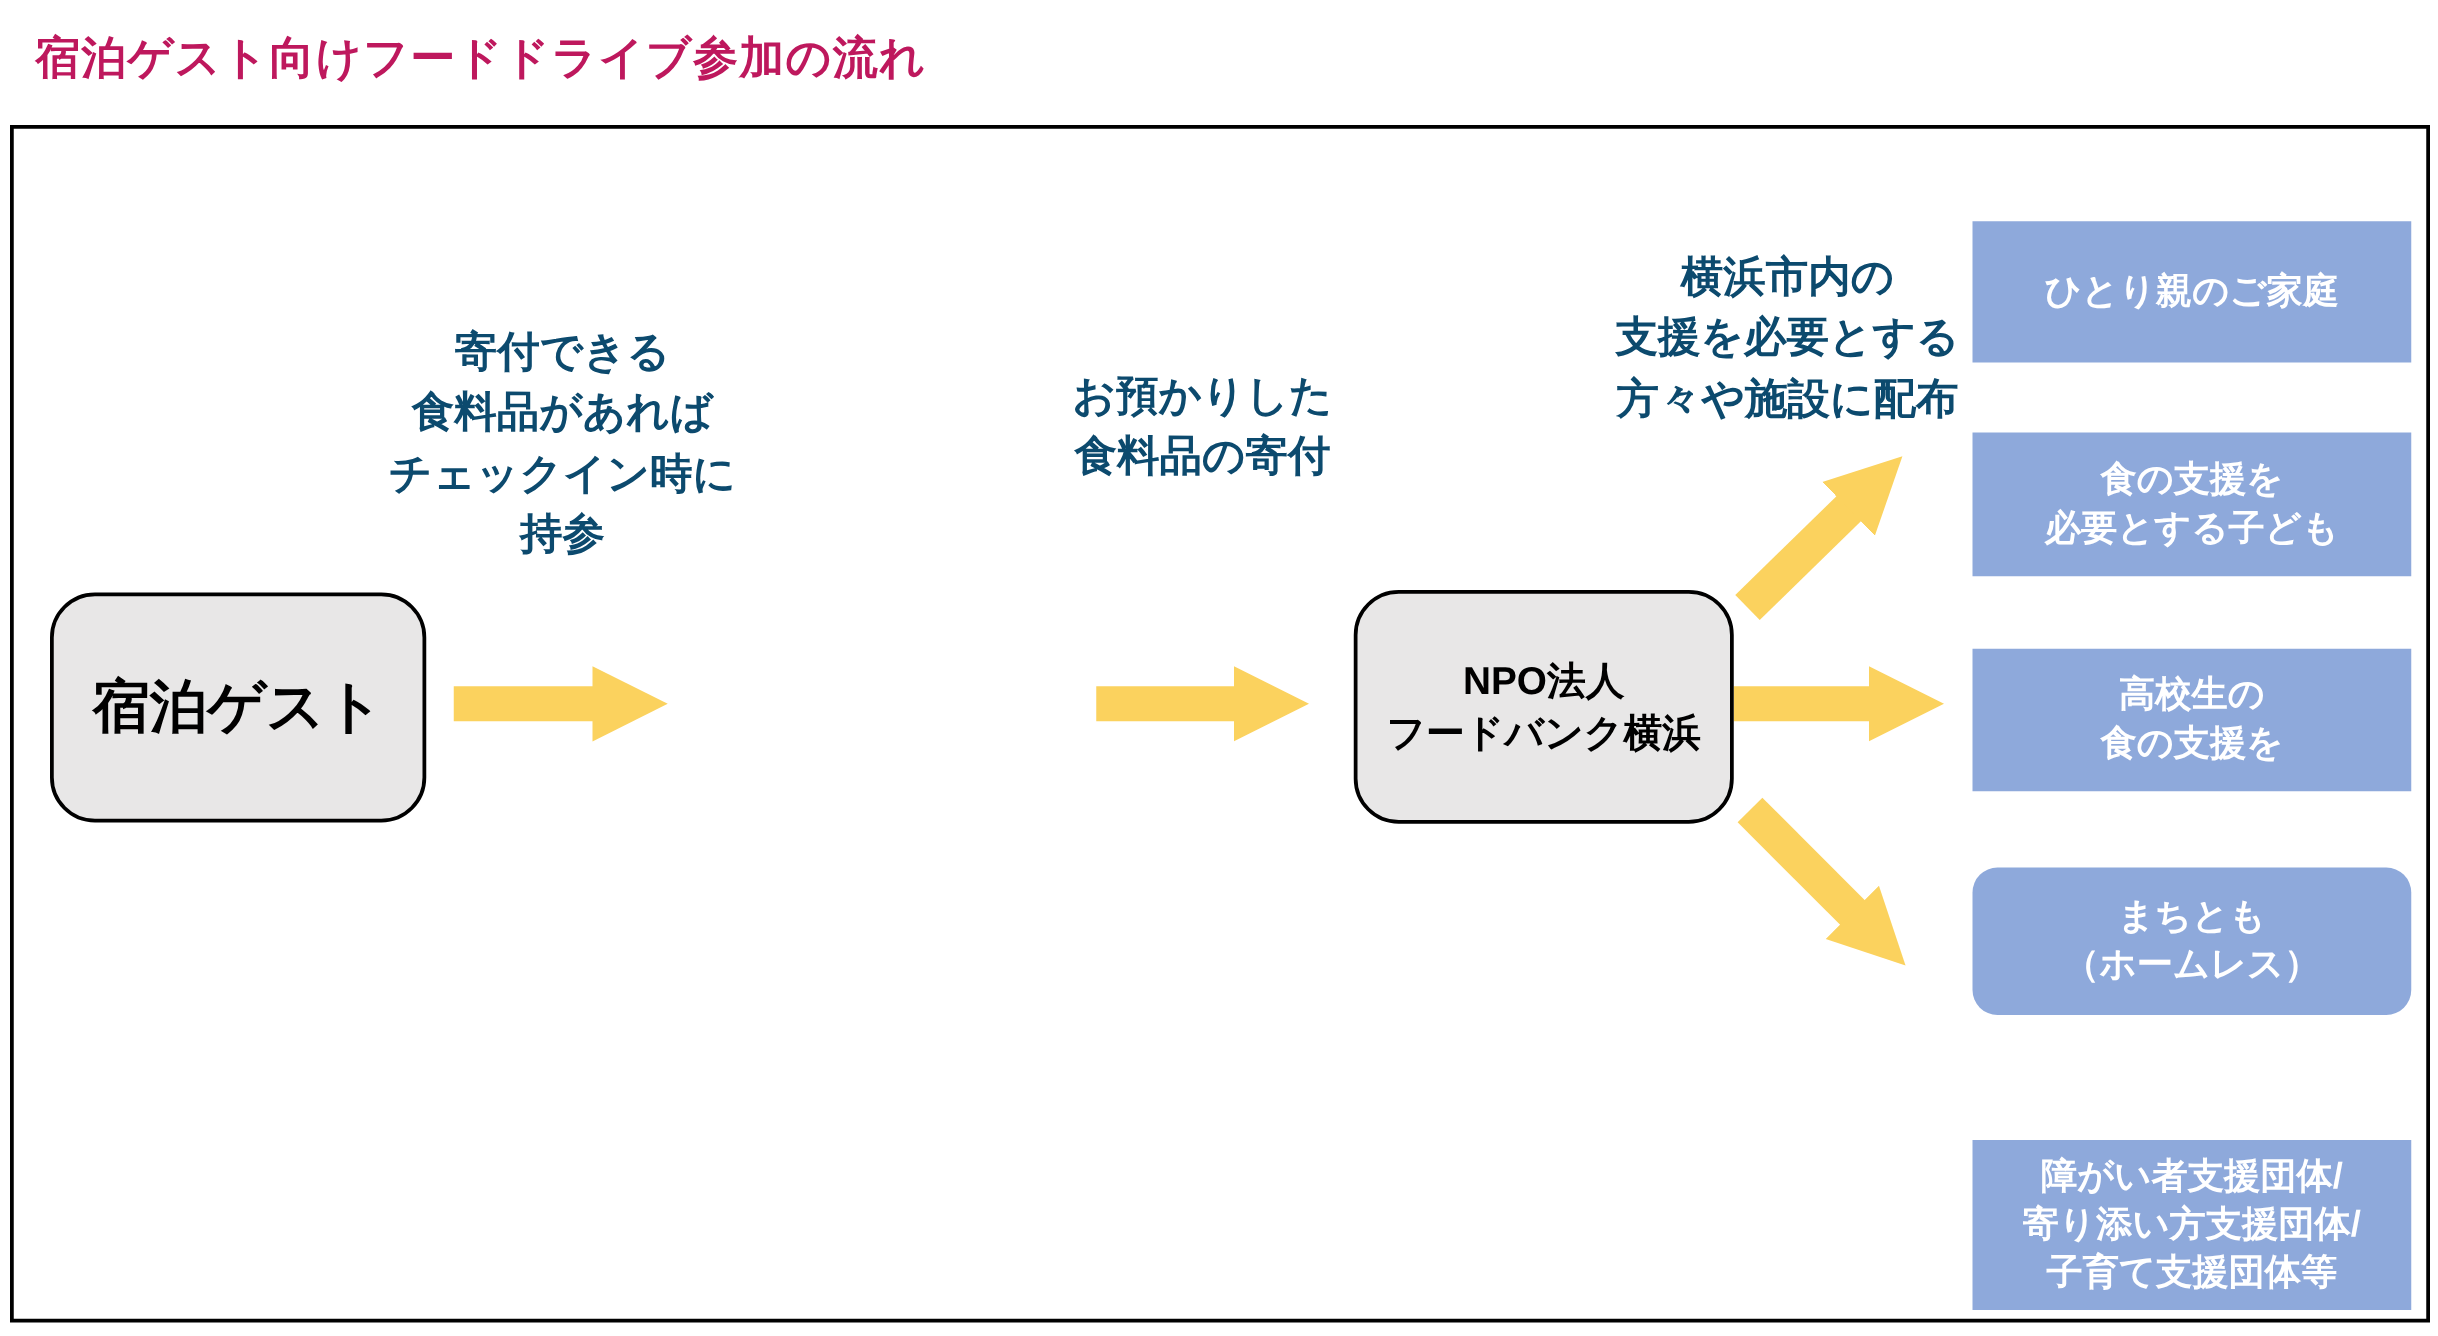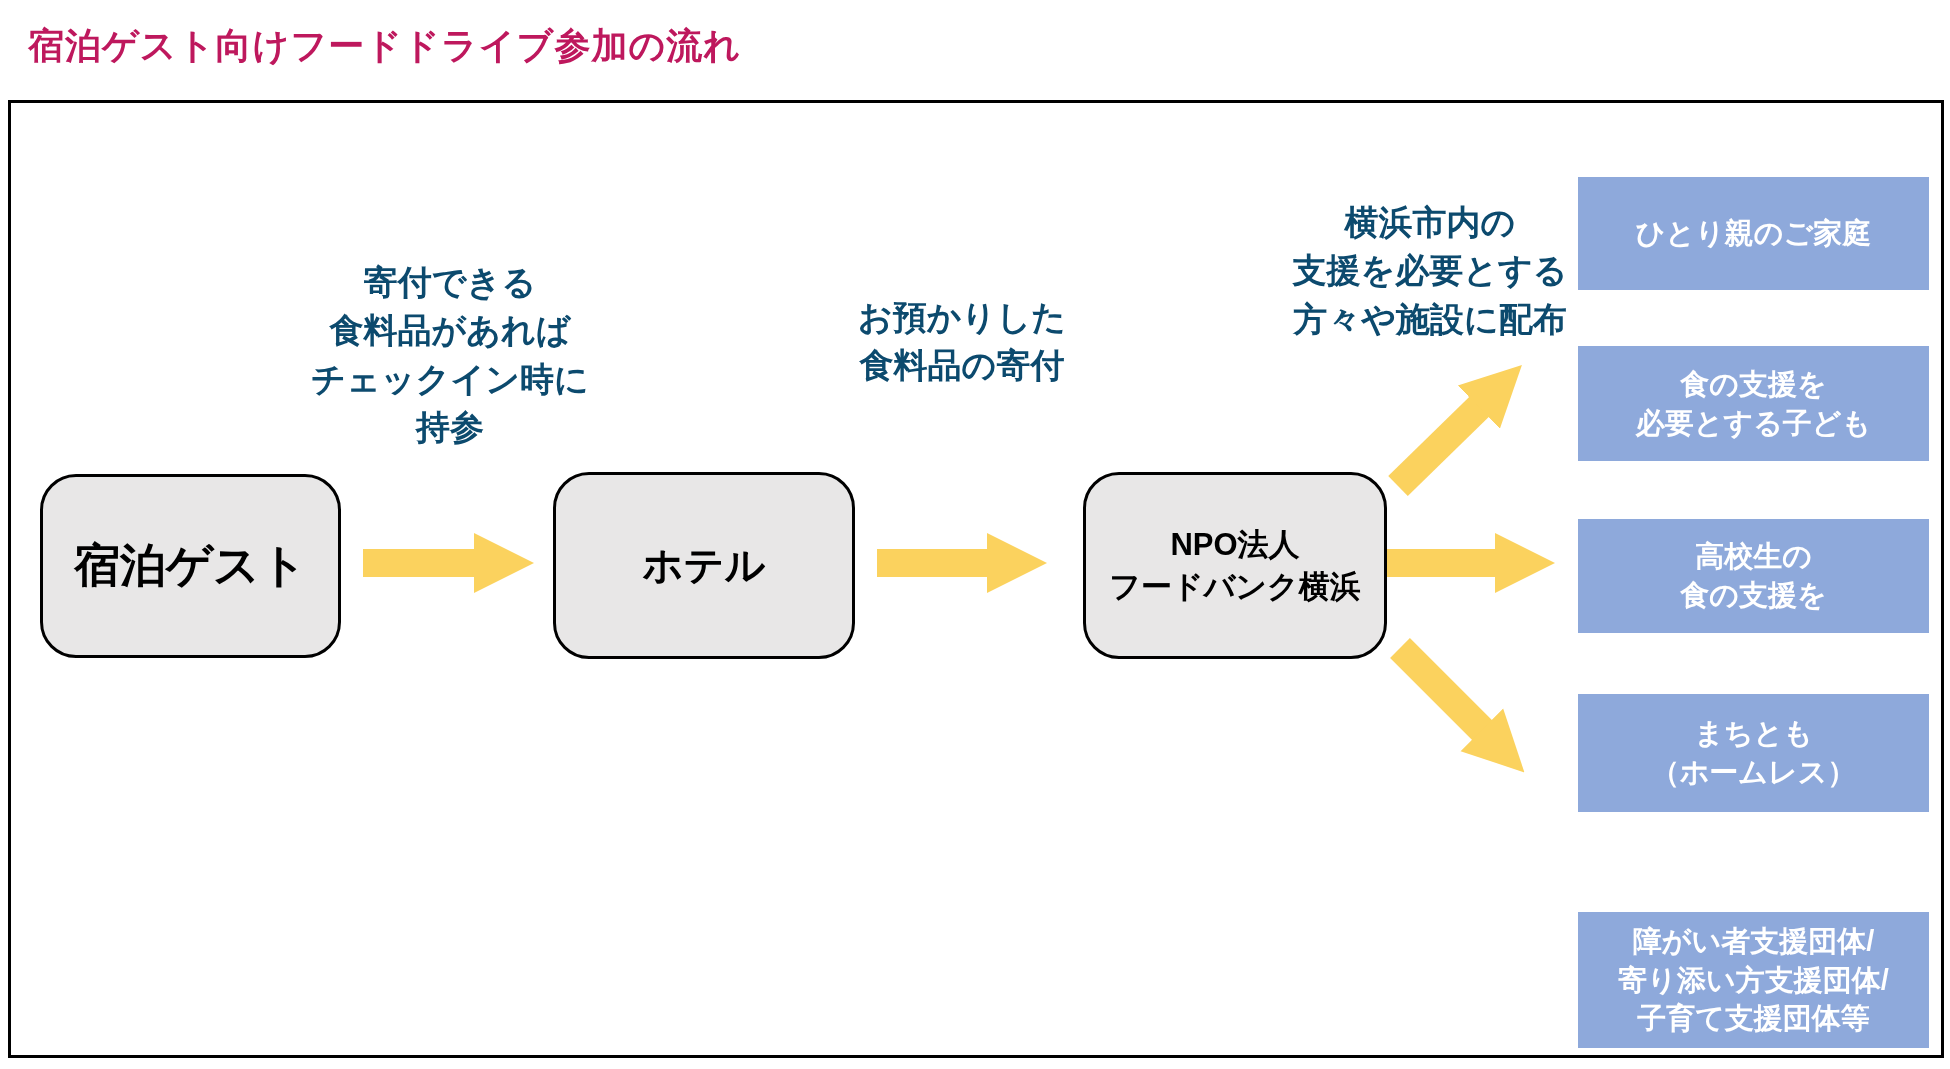--- a/index.html
+++ b/index.html
@@ -34,21 +34,21 @@
   .recipient{
     position:absolute;left:1578px;width:351px;
     background:var(--recipient-bg);color:var(--recipient-text);
     display:flex;align-items:center;justify-content:center;
     text-align:center;font-weight:bold;font-size:29px;line-height:1.33;
     white-space:pre-line;box-sizing:border-box;margin-top:27px;
   }
   .recipient-1{top:150px;height:113px;}
   .recipient-2{top:319px;height:115px;}
   .recipient-3{top:492px;height:114px;}
-  .recipient-4{top:667px;height:118px;}
+  .recipient-4{top:667px;height:118px;border-radius:20px;}
   .recipient-5{top:885px;height:136px;}
   .arrow-layer{position:absolute;left:0;top:0;width:1950px;height:1069px;pointer-events:none;}
   .arrow-line{stroke:var(--arrow);stroke-width:28;fill:none;}
   .arrow-head{fill:var(--arrow);}
 </style>
 </head>
 <body>
 
 <div class="canvas">
 
@@ -63,21 +63,20 @@
       </marker>
     </defs>
     <line class="arrow-line" x1="363" y1="563" x2="477" y2="563" marker-end="url(#head)"></line>
     <line class="arrow-line" x1="877" y1="563" x2="990" y2="563" marker-end="url(#head)"></line>
     <line class="arrow-line" x1="1398" y1="486" x2="1481" y2="405" marker-end="url(#head)"></line>
     <line class="arrow-line" x1="1387" y1="563" x2="1498" y2="563" marker-end="url(#head)"></line>
     <line class="arrow-line" x1="1400" y1="648" x2="1484" y2="732" marker-end="url(#head)"></line>
   </svg>
 
   <div class="node node-guest">宿泊ゲスト</div>
-  <div class="node node-hotel">ホテル</div>
   <div class="node node-npo">NPO法人
 フードバンク横浜</div>
 
   <div class="annotation annotation-2">お預かりした
 食料品の寄付</div>
   <div class="annotation annotation-1">寄付できる
 食料品があれば
 チェックイン時に
 持参</div>
   <div class="annotation annotation-3">横浜市内の

